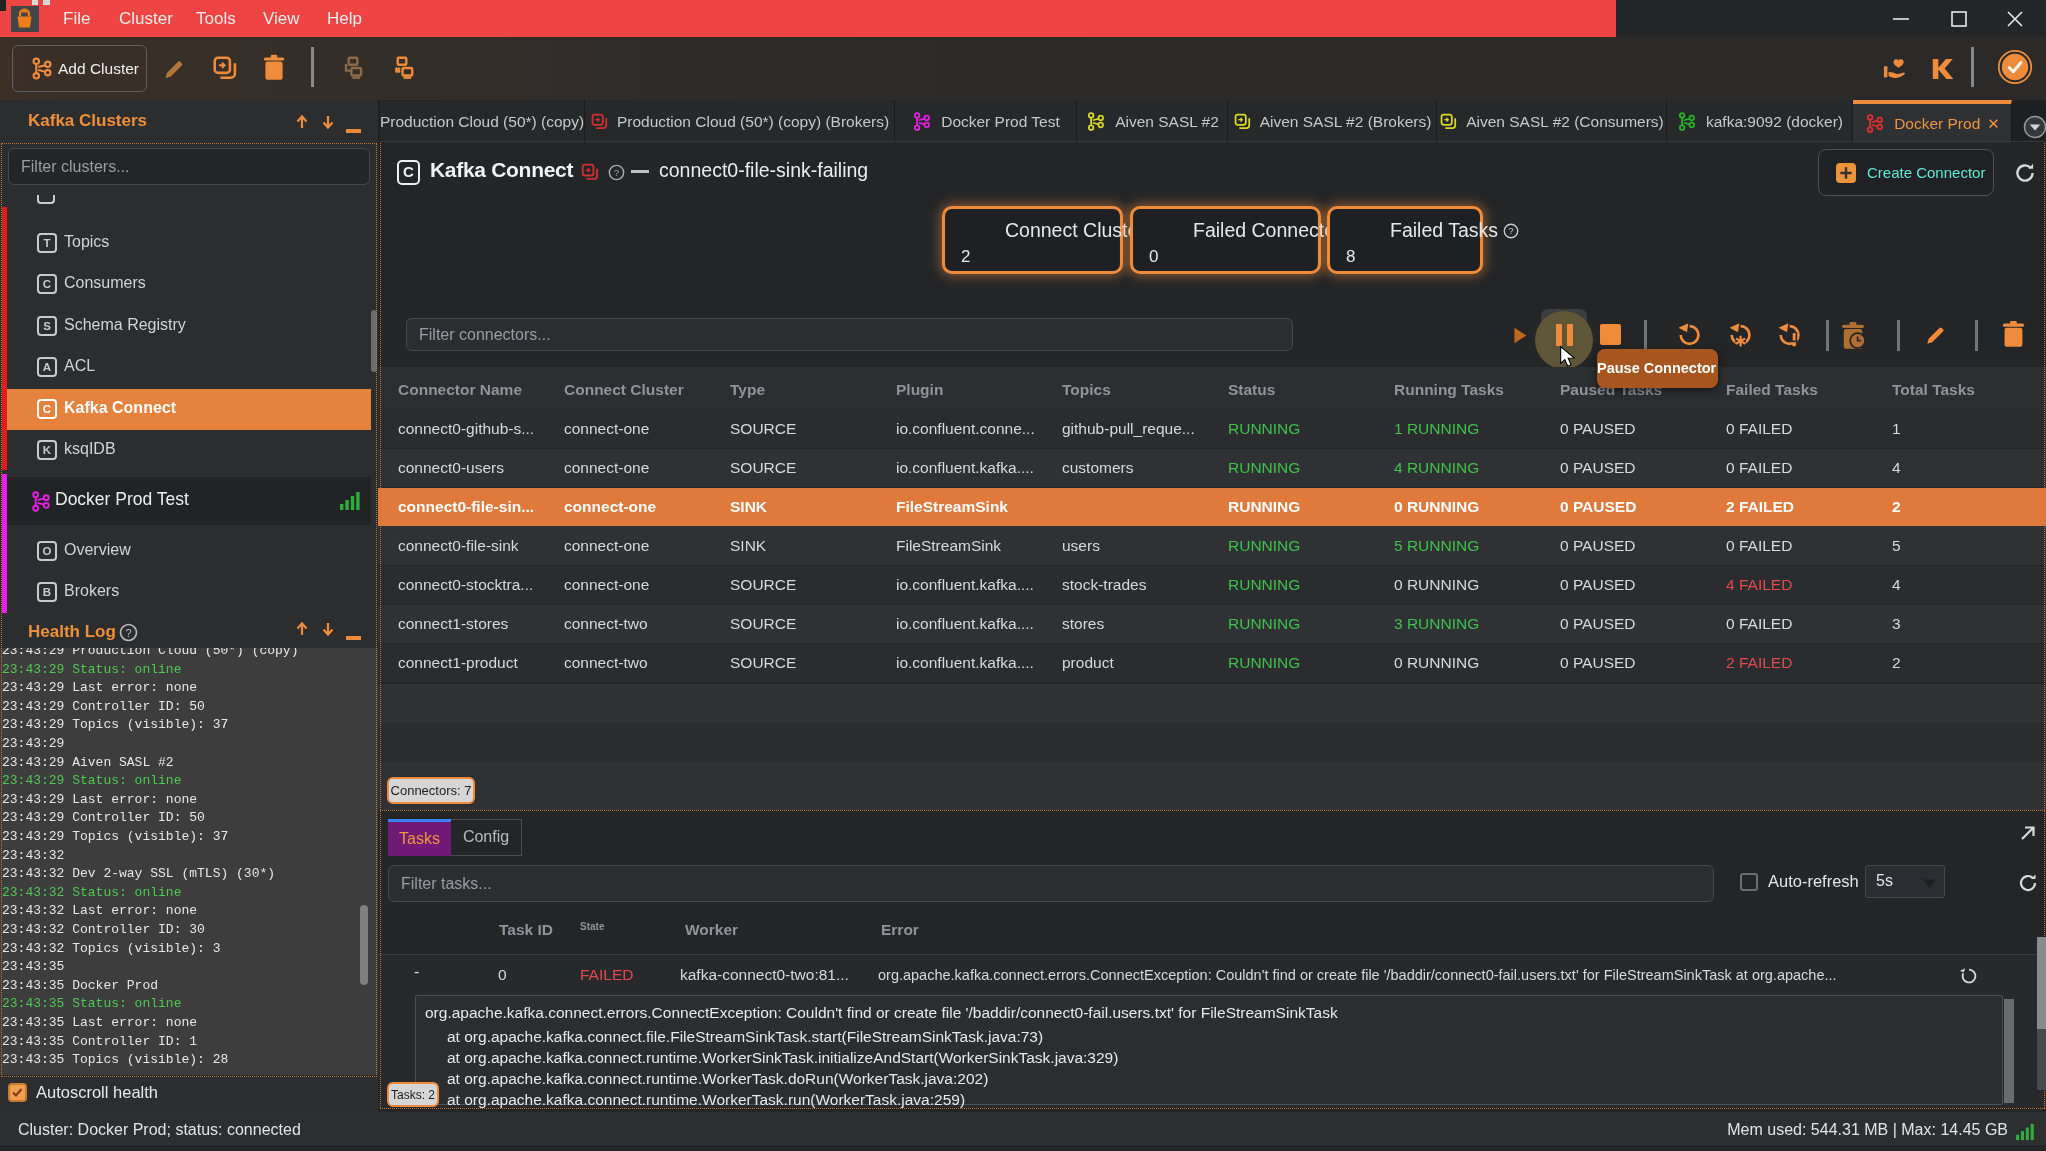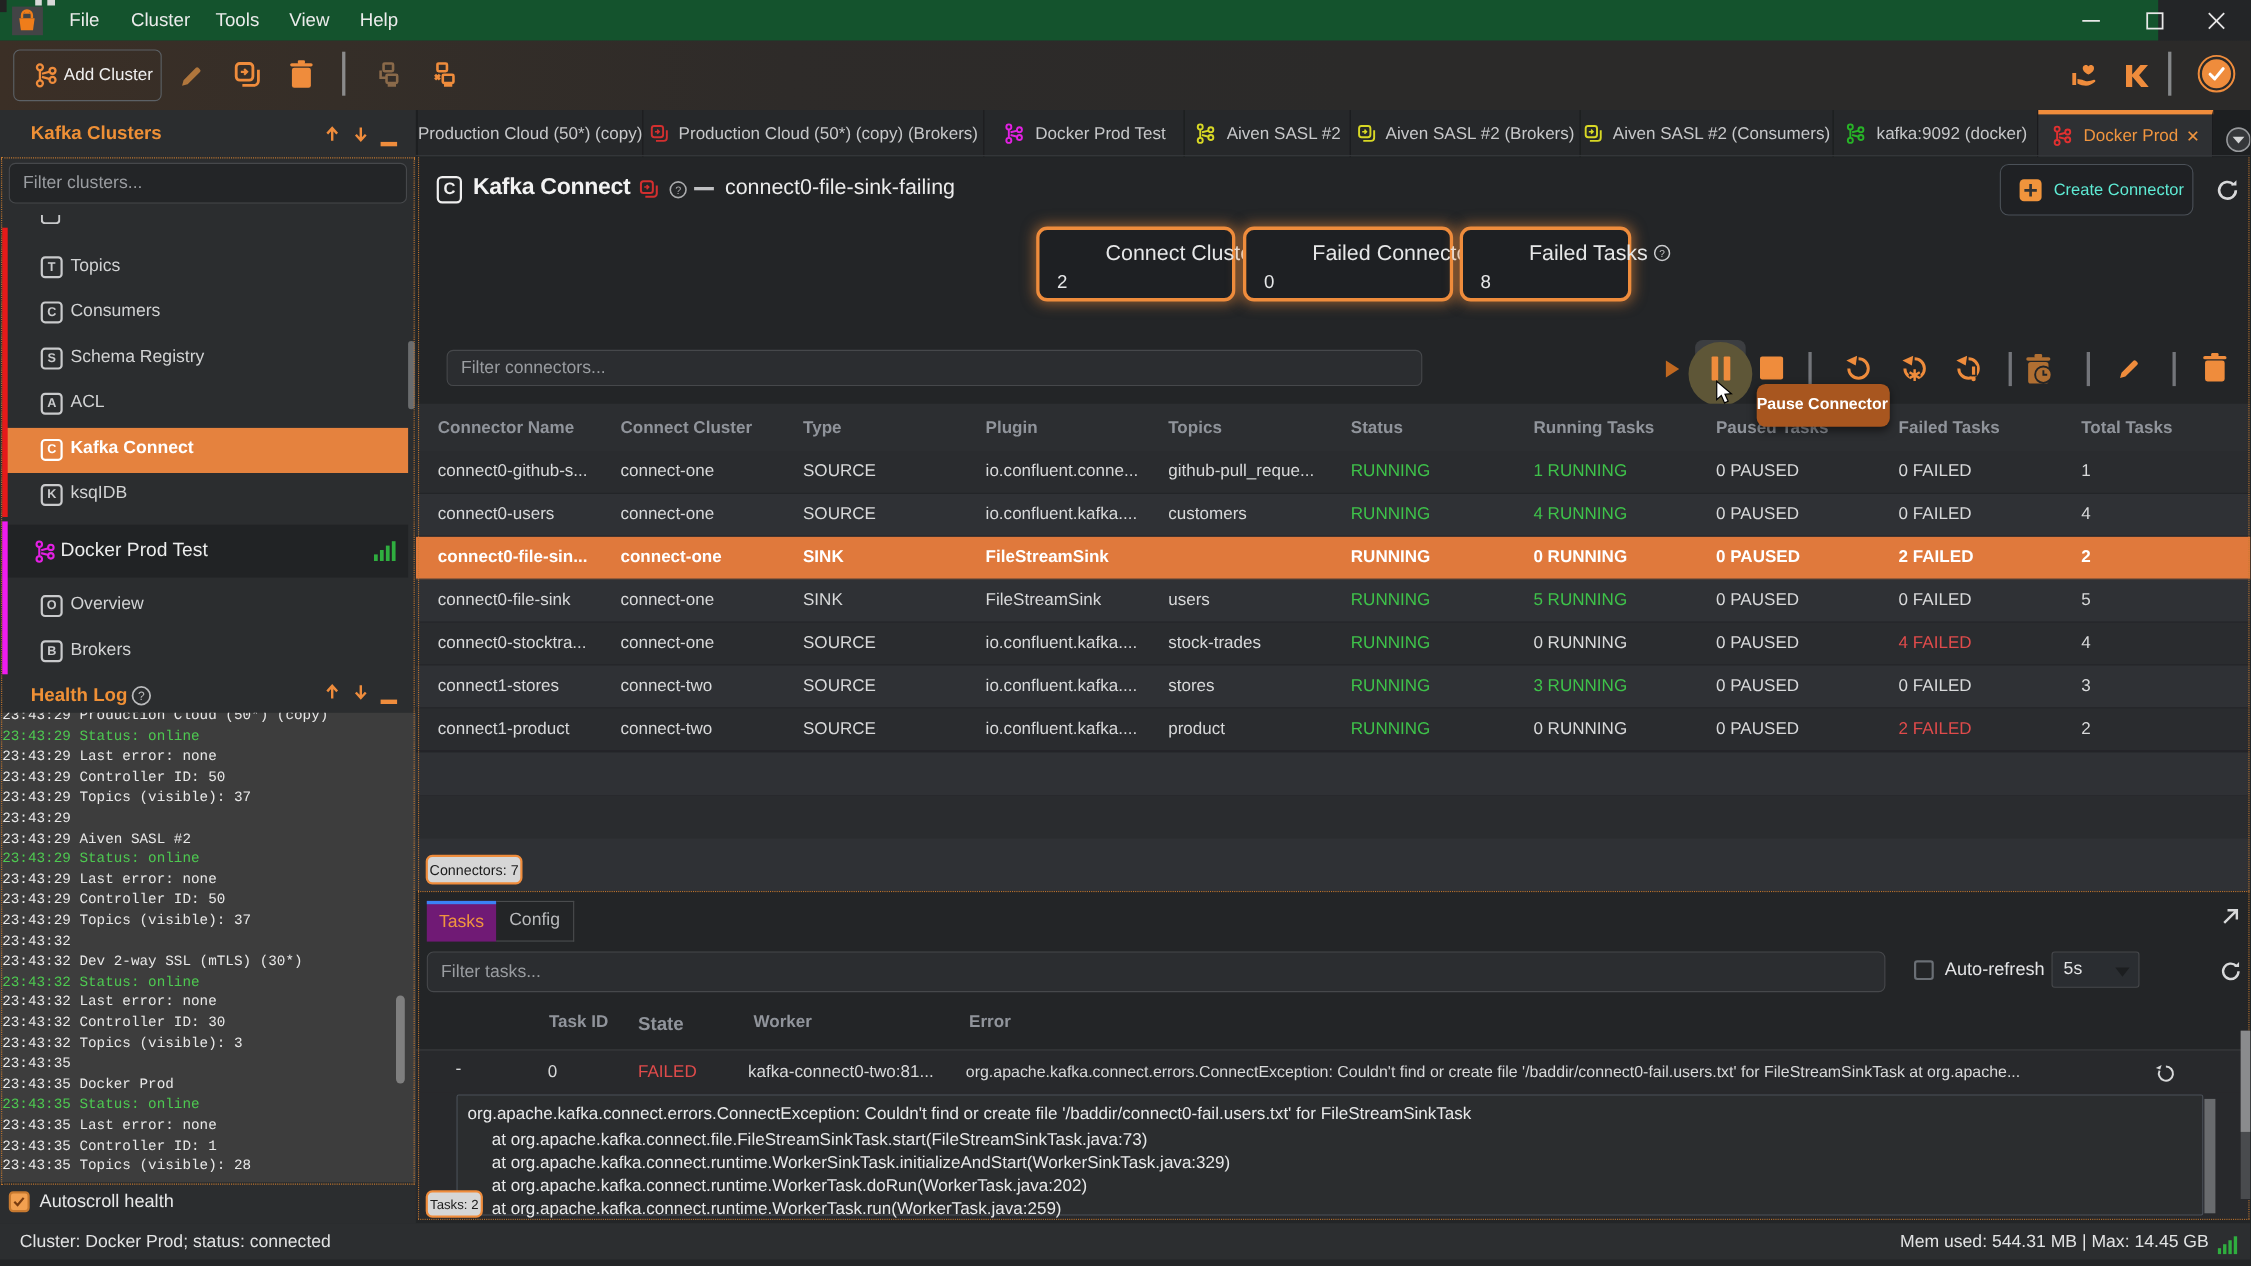--- a/index.html
+++ b/index.html
@@ -2,21 +2,21 @@
 <html><head>
 <meta charset="utf-8">
 <style>
   * { margin:0; padding:0; box-sizing:border-box; }
   html,body { background:#232527; }
   body { font-family:"Liberation Sans", sans-serif; }
   #app { position:relative; width:2046px; height:1151px; overflow:hidden; background:#232527; }
   .abs { position:absolute; }
 
   
-  #titlebar { left:0; top:0; width:1962px; height:37px; background:#14532d; }
+  #titlebar { left:0; top:0; width:1616px; height:37px; background:#ef4444; }
   .menuitem { position:absolute; top:0; height:37px; line-height:37px; color:#ececec; font-size:17px; }
   .winbtn { position:absolute; top:9px; color:#e8e8e8; }
 
   
   #toolbar { left:0; top:37px; width:2046px; height:63px;
      background:linear-gradient(to right, #3b2f26 0%, #352e28 15%, #2e2b29 35%, #2b2a29 60%, #2b2a29 100%); }
   #addcluster { position:absolute; left:12px; top:8px; width:135px; height:47px; border:1px solid #5c6166;
      border-radius:6px; color:#f0f0f0; font-size:15.5px; display:flex; align-items:center; white-space:nowrap; }
   .tbicon { position:absolute; top:14px; }
   .tbsep { position:absolute; top:10px; width:3px; height:40px; background:#8b8b8b; }
@@ -405,21 +405,21 @@
       <div class="abs" style="left:10px;top:6px;font-size:16px;color:#e4e5e6">5s</div>
       <svg class="abs" style="left:56px;top:12px" width="15" height="11" viewBox="0 0 15 11">
           <path d="M1 1.5 h13 L7.5 10 z" fill="#1c1e20"></path>
         </svg>
     </div>
     <svg class="abs" style="left:1638px;top:728px" width="24" height="24" viewBox="0 0 24 24">
         <path d="M19 12 a7 7 0 1 1 -2-4.9" fill="none" stroke="#d8d9da" stroke-width="2.2"></path>
         <path d="M19.5 3.5 v4.5 h-4.5 z" fill="#d8d9da"></path>
       </svg>
     <div class="abs" style="left:121px;top:778px;font-size:15.5px;font-weight:bold;color:#90949b">Task ID</div>
-    <div class="abs" style="left:202px;top:778px;font-size:17px;font-weight:bold;color:#90949b">State</div>
+    <div class="abs" style="left:202px;top:778px;font-size:10px;font-weight:bold;color:#90949b">State</div>
     <div class="abs" style="left:307px;top:778px;font-size:15.5px;font-weight:bold;color:#90949b">Worker</div>
     <div class="abs" style="left:503px;top:778px;font-size:15.5px;font-weight:bold;color:#90949b">Error</div>
     <div class="abs" style="left:0;top:811px;width:1668px;height:43px;background:#28292c;border-top:1px solid #3a3c3e">
       <div class="abs" style="left:36px;top:8px;font-size:16px;color:#d8d9da">-</div>
       <div class="abs" style="left:120px;top:11px;font-size:15.5px;color:#d8d9da">0</div>
       <div class="abs" style="left:202px;top:11px;font-size:15.5px;color:#e04b4b">FAILED</div>
       <div class="abs" style="left:302px;top:11px;font-size:15.5px;color:#d8d9da">kafka-connect0-two:81...</div>
       <div class="abs" style="left:500px;top:12px;font-size:14.5px;color:#d8d9da">org.apache.kafka.connect.errors.ConnectException: Couldn't find or create file '/baddir/connect0-fail.users.txt' for FileStreamSinkTask at org.apache...</div>
       <svg class="abs" style="left:1580px;top:10px" width="22" height="22" viewBox="0 0 24 24">
           <path d="M12 5 a7 7 0 1 1 -6.3 4" fill="none" stroke="#d8d9da" stroke-width="2"></path>

